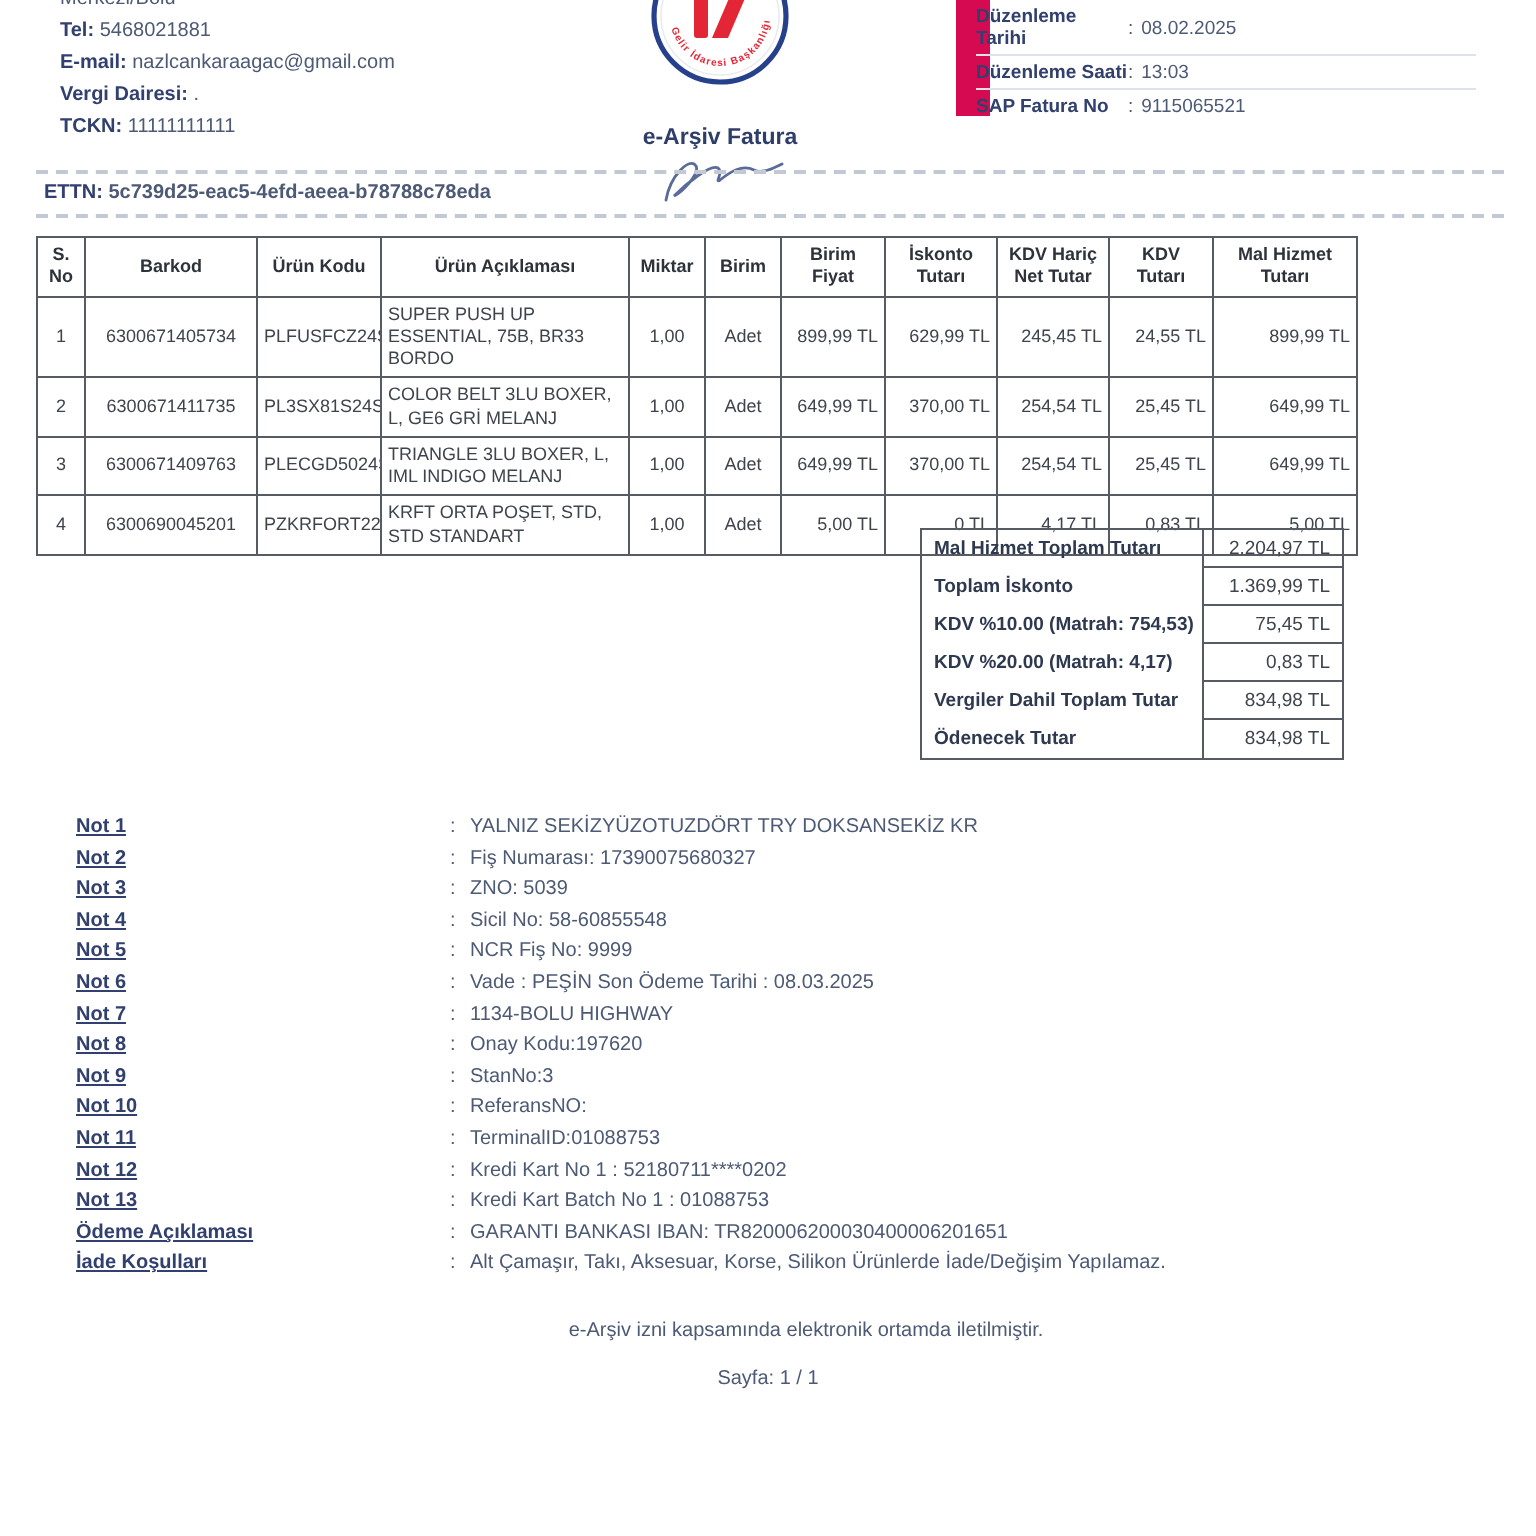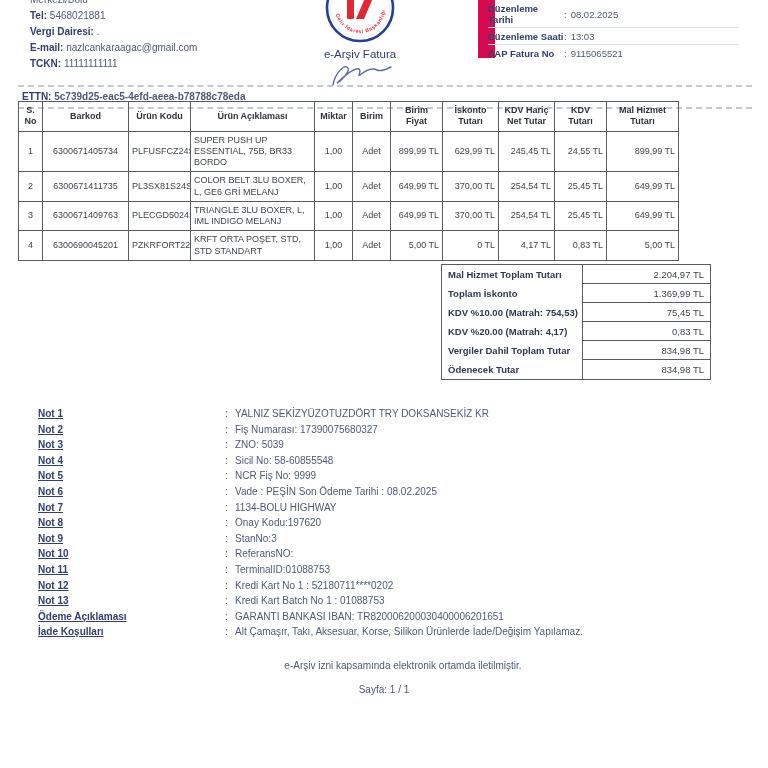--- a/index.html
+++ b/index.html
@@ -7,44 +7,44 @@
   body { font-family:"Liberation Sans", sans-serif; background:#ffffff; overflow:hidden; position:relative; color:#4d5a75; }
   .abs { position:absolute; }
 
   
   .seller { left:30px; top:-8px; width:260px; font-size:10px; line-height:16px; }
   .seller .row b { color:#31406f; }
   .seller .row { white-space:nowrap; }
 
   
   .logo-wrap { left:295px; top:-28px; width:130px; text-align:center; }
-  .logo-title { font-weight:normal; color:#2e3d6b; font-size:11.5px; margin-top:0; }
+  .logo-title { font-weight:bold; color:#2e3d6b; font-size:11.5px; margin-top:14px; }
 
   
   .accent-bar { left:478px; top:0; width:17px; height:58px; background:#d50a50; }
   .inv-info { left:488px; top:0; width:250px; font-size:9.5px; }
   .inv-info .irow { display:flex; border-bottom:1px solid #dde1e8; padding:3px 0 2px 0; align-items:center; }
   .inv-info .irow:last-child { border-bottom:none; }
   .inv-info .ilabel { flex:0 0 76px; font-weight:bold; color:#31406f; line-height:11px; }
   .inv-info .icolon { color:#4d5a75; margin-right:4px; }
 
   .dashline { left:18px; width:734px; border-top:2px dashed #c3c9d4; height:0; }
   .ettn { left:22px; top:91px; font-size:10px;font-weight:bold; }
   .ettn b { color:#31406f; }
 
   
-  table.items { left:18px; top:101px; width:660px; border-collapse:collapse; font-size:9px; color:#3f444c; position:absolute; table-layout:fixed;border-radius:25px; }
+  table.items { left:18px; top:118px; width:660px; border-collapse:collapse; font-size:9px; color:#3f444c; position:absolute; table-layout:fixed;border-radius:25px; }
   table.items th, table.items td { border:1.4px solid #565b64; padding:3px 3px; line-height:1.25; overflow:hidden; }
   table.items th { font-weight:bold; text-align:center; color:#2e333b; }
   td.c { text-align:center; }
   td.r { text-align:right; }
   td.l { text-align:left; }
 
   
-  .totals { left:441px; top:264px; width:270px; border:1.6px solid #565b64; position:absolute; font-size:9.5px; }
+  .totals { left:460px; top:264px; width:212px; border:1.6px solid #565b64; position:absolute; font-size:9.5px; }
   .totals .trow { display:flex; align-items:stretch; }
   .totals .tlabel { flex:0 0 141px; font-weight:bold; color:#2e3950; padding:4px 4px 3px 6px; border-right:1.4px solid #565b64; line-height:1.25; }
   .totals .tvalue { flex:1; text-align:right; padding:4px 6px 3px 4px; border-bottom:1.4px solid #565b64; display:flex; align-items:center; justify-content:flex-end; color:#3f444c; }
   .totals .trow:last-child .tvalue { border-bottom:none; }
 
   
   .notes { left:38px; top:406px; width:700px; font-size:10px; }
   .notes .nrow { display:flex; line-height:15.6px; }
   .notes .nlabel { flex:0 0 187px; font-weight:bold; color:#31406f;text-decoration:underline; }
   .notes .ncolon { flex:0 0 10px; color:#4d5a75; }
@@ -52,22 +52,22 @@
 
   .footer1 { left:0; top:660px; width:768px; text-align:center; font-size:10px; color:#4d5a75;padding-left:38px; }
   .footer2 { left:0; top:684px; width:768px; text-align:center; font-size:10px; color:#4d5a75; }
 </style>
 </head>
 <body>
 
 <div class="abs seller">
   <div class="row">Merkezi/Bolu</div>
   <div class="row"><b>Tel:</b> <span>5468021881</span></div>
+  <div class="row"><b>E-mail:</b> <span>nazlcankaraagac@gmail.com</span></div>
   <div class="row"><b>Vergi Dairesi:</b> <span>.</span></div>
-  <div class="row"><b>E-mail:</b> <span>nazlcankaraagac@gmail.com</span></div>
   <div class="row"><b>TCKN:</b> <span>11111111111</span></div>
 </div>
 
 <div class="abs logo-wrap">
   <svg width="130" height="72" viewBox="0 0 130 72">
     <circle cx="65" cy="36" r="33" fill="#ffffff" stroke="#27408b" stroke-width="2.6"></circle>
     <circle cx="65" cy="36" r="29.5" fill="none" stroke="#e8ebf2" stroke-width="0.8"></circle>
     <rect x="52" y="20" width="7" height="27" rx="1.5" fill="#e32636"></rect>
     <circle cx="55.5" cy="14.5" r="3.4" fill="#e32636"></circle>
     <path d="M62,20 h16 v6 l-9,21 h-8 l9,-21 h-8 z" fill="#e32636"></path>
@@ -242,21 +242,21 @@
       <span class="nvalue">Sicil No: 58-60855548</span>
     </div>
     <div class="nrow">
       <span class="nlabel">Not 5</span>
       <span class="ncolon">:</span>
       <span class="nvalue">NCR Fiş No: 9999</span>
     </div>
     <div class="nrow">
       <span class="nlabel">Not 6</span>
       <span class="ncolon">:</span>
-      <span class="nvalue">Vade : PEŞİN Son Ödeme Tarihi : 08.02.2025</span>
+      <span class="nvalue">Vade : PEŞİN Son Ödeme Tarihi : 08.03.2025</span>
     </div>
     <div class="nrow">
       <span class="nlabel">Not 7</span>
       <span class="ncolon">:</span>
       <span class="nvalue">1134-BOLU HIGHWAY</span>
     </div>
     <div class="nrow">
       <span class="nlabel">Not 8</span>
       <span class="ncolon">:</span>
       <span class="nvalue">Onay Kodu:197620</span>

